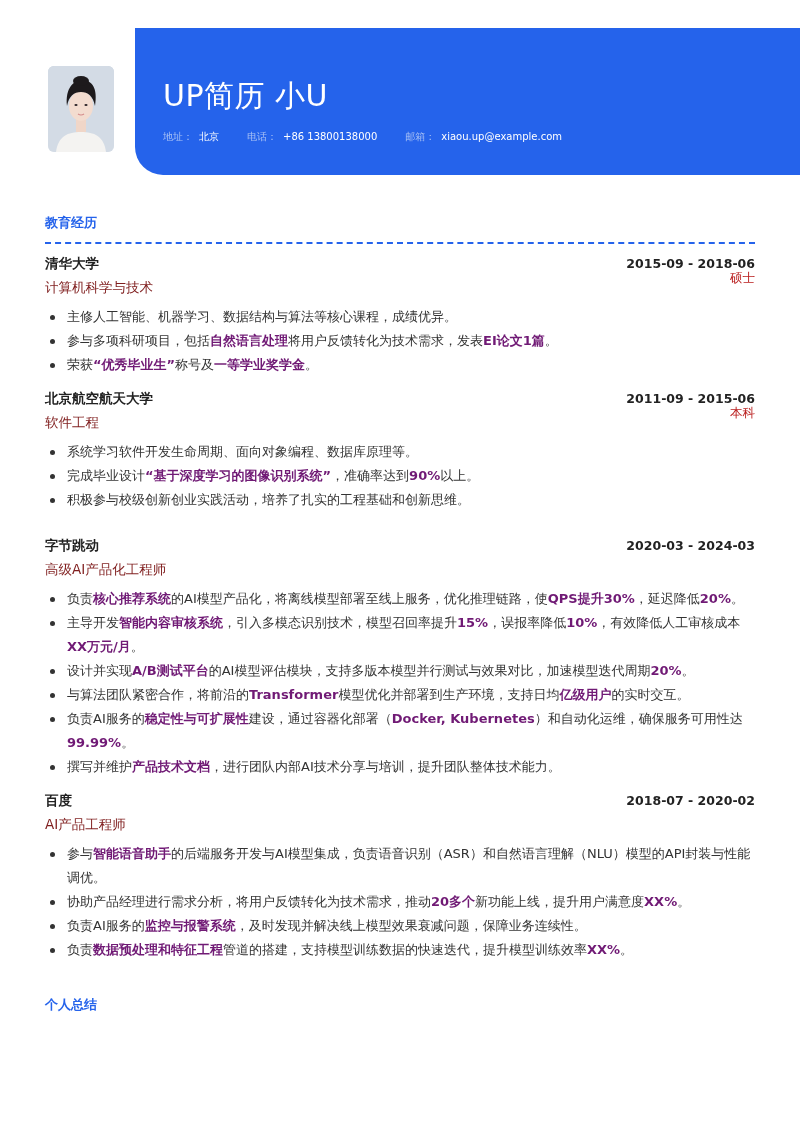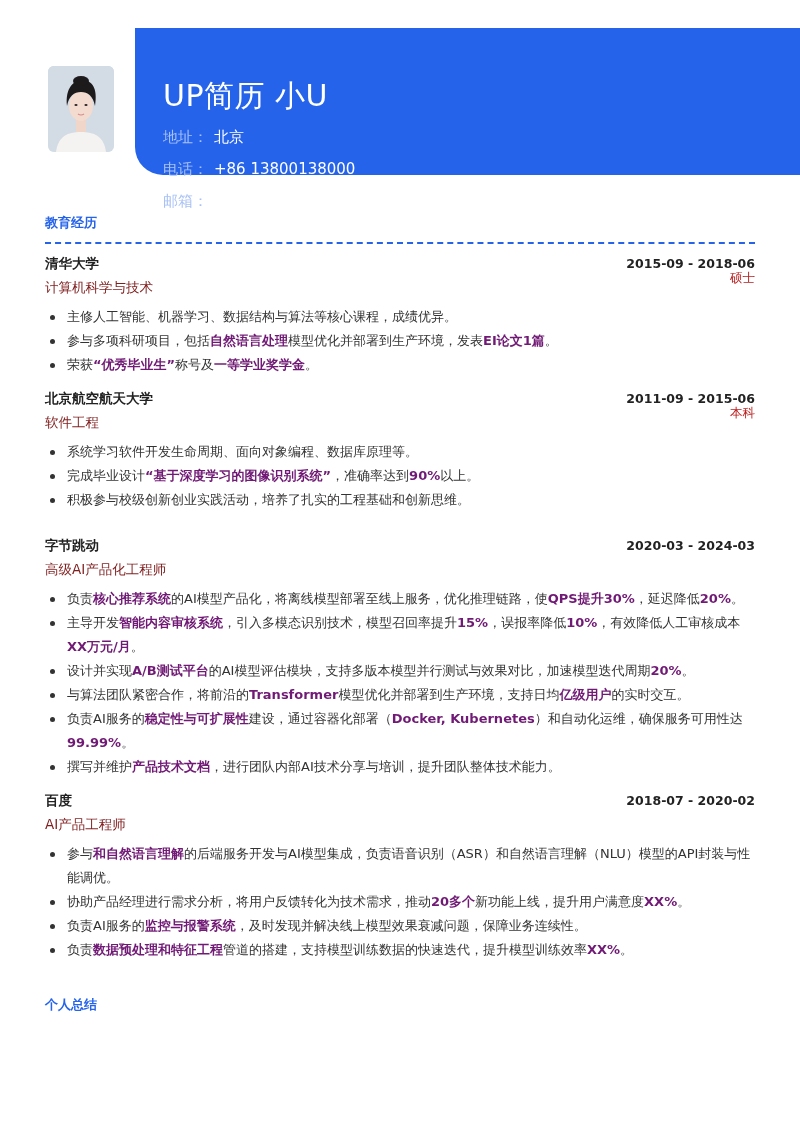--- a/index.html
+++ b/index.html
@@ -14,22 +14,22 @@
       position: absolute; left: 48px; top: 66px; width: 66px; height: 86px;
       border-radius: 6px; overflow: hidden;
       background: linear-gradient(180deg, #c9d3df 0%, #dfe5ec 60%, #eef1f4 100%);
     }
     .photo svg { display: block; width: 100%; height: 100%; }
     .name {
       position: absolute; left: 163px; top: 78px; font-size: 30px; color: #ffffff;
       font-weight: normal; letter-spacing: 0.5px; line-height: 36px;
     }
     .contacts {
-      position: absolute; left: 163px; top: 129px; font-size: 15px; line-height: 16px;
-      display: flex; gap: 16px; flex-direction: column;
+      position: absolute; left: 163px; top: 129px; font-size: 10px; line-height: 16px;
+      display: flex; gap: 0;
     }
     .contact { display: flex; margin-right: 28px; }
     .contact-label { color: #a8c1f5; margin-right: 6px; }
     .contact-value { color: #ffffff; }
 
     .content { position: absolute; left: 45px; top: 208px; width: 710px; }
     .section { margin-bottom: 22px; }
     .section-title {
       color: #2563eb; font-size: 13px; font-weight: bold; line-height: 30px;
       padding-bottom: 4px; border-bottom: 2px dashed #2563eb; margin-bottom: 8px;
@@ -95,21 +95,21 @@
           <div class="entry-head">
             <span class="entry-org">清华大学</span>
             <span class="entry-date">2015-09 - 2018-06</span>
           </div>
           <div class="entry-sub">
             <span class="entry-role">计算机科学与技术</span>
             <span class="entry-degree">硕士</span>
           </div>
           <ul class="bullets">
             <li><span>主修人工智能、机器学习、数据结构与算法等核心课程，成绩优异。</span></li>
-            <li><span>参与多项科研项目，包括</span><b>自然语言处理</b><span>模型优化并部署到生产环境，发表</span><b>EI论文1篇</b><span>。</span></li>
+            <li><span>参与多项科研项目，包括</span><b>自然语言处理</b><span>将用户反馈转化为技术需求，发表</span><b>EI论文1篇</b><span>。</span></li>
             <li><span>荣获</span><b>“优秀毕业生”</b><span>称号及</span><b>一等学业奖学金</b><span>。</span></li>
           </ul>
         </div>
         <div class="entry">
           <div class="entry-head">
             <span class="entry-org">北京航空航天大学</span>
             <span class="entry-date">2011-09 - 2015-06</span>
           </div>
           <div class="entry-sub">
             <span class="entry-role">软件工程</span>
@@ -146,21 +146,21 @@
         <div class="entry">
           <div class="entry-head">
             <span class="entry-org">百度</span>
             <span class="entry-date">2018-07 - 2020-02</span>
           </div>
           <div class="entry-sub">
             <span class="entry-role">AI产品工程师</span>
             <span class="entry-degree"></span>
           </div>
           <ul class="bullets">
-            <li><span>参与</span><b>和自然语言理解</b><span>的后端服务开发与AI模型集成，负责语音识别（ASR）和自然语言理解（NLU）模型的API封装与性能调优。</span></li>
+            <li><span>参与</span><b>智能语音助手</b><span>的后端服务开发与AI模型集成，负责语音识别（ASR）和自然语言理解（NLU）模型的API封装与性能调优。</span></li>
             <li><span>协助产品经理进行需求分析，将用户反馈转化为技术需求，推动</span><b>20多个</b><span>新功能上线，提升用户满意度</span><b>XX%</b><span>。</span></li>
             <li><span>负责AI服务的</span><b>监控与报警系统</b><span>，及时发现并解决线上模型效果衰减问题，保障业务连续性。</span></li>
             <li><span>负责</span><b>数据预处理和特征工程</b><span>管道的搭建，支持模型训练数据的快速迭代，提升模型训练效率</span><b>XX%</b><span>。</span></li>
           </ul>
         </div>
       </div>
   </div>
   <div class="section" style="margin-top:28px;">
     <div class="section-title" style="border-bottom:none;">个人总结</div>
   </div>

